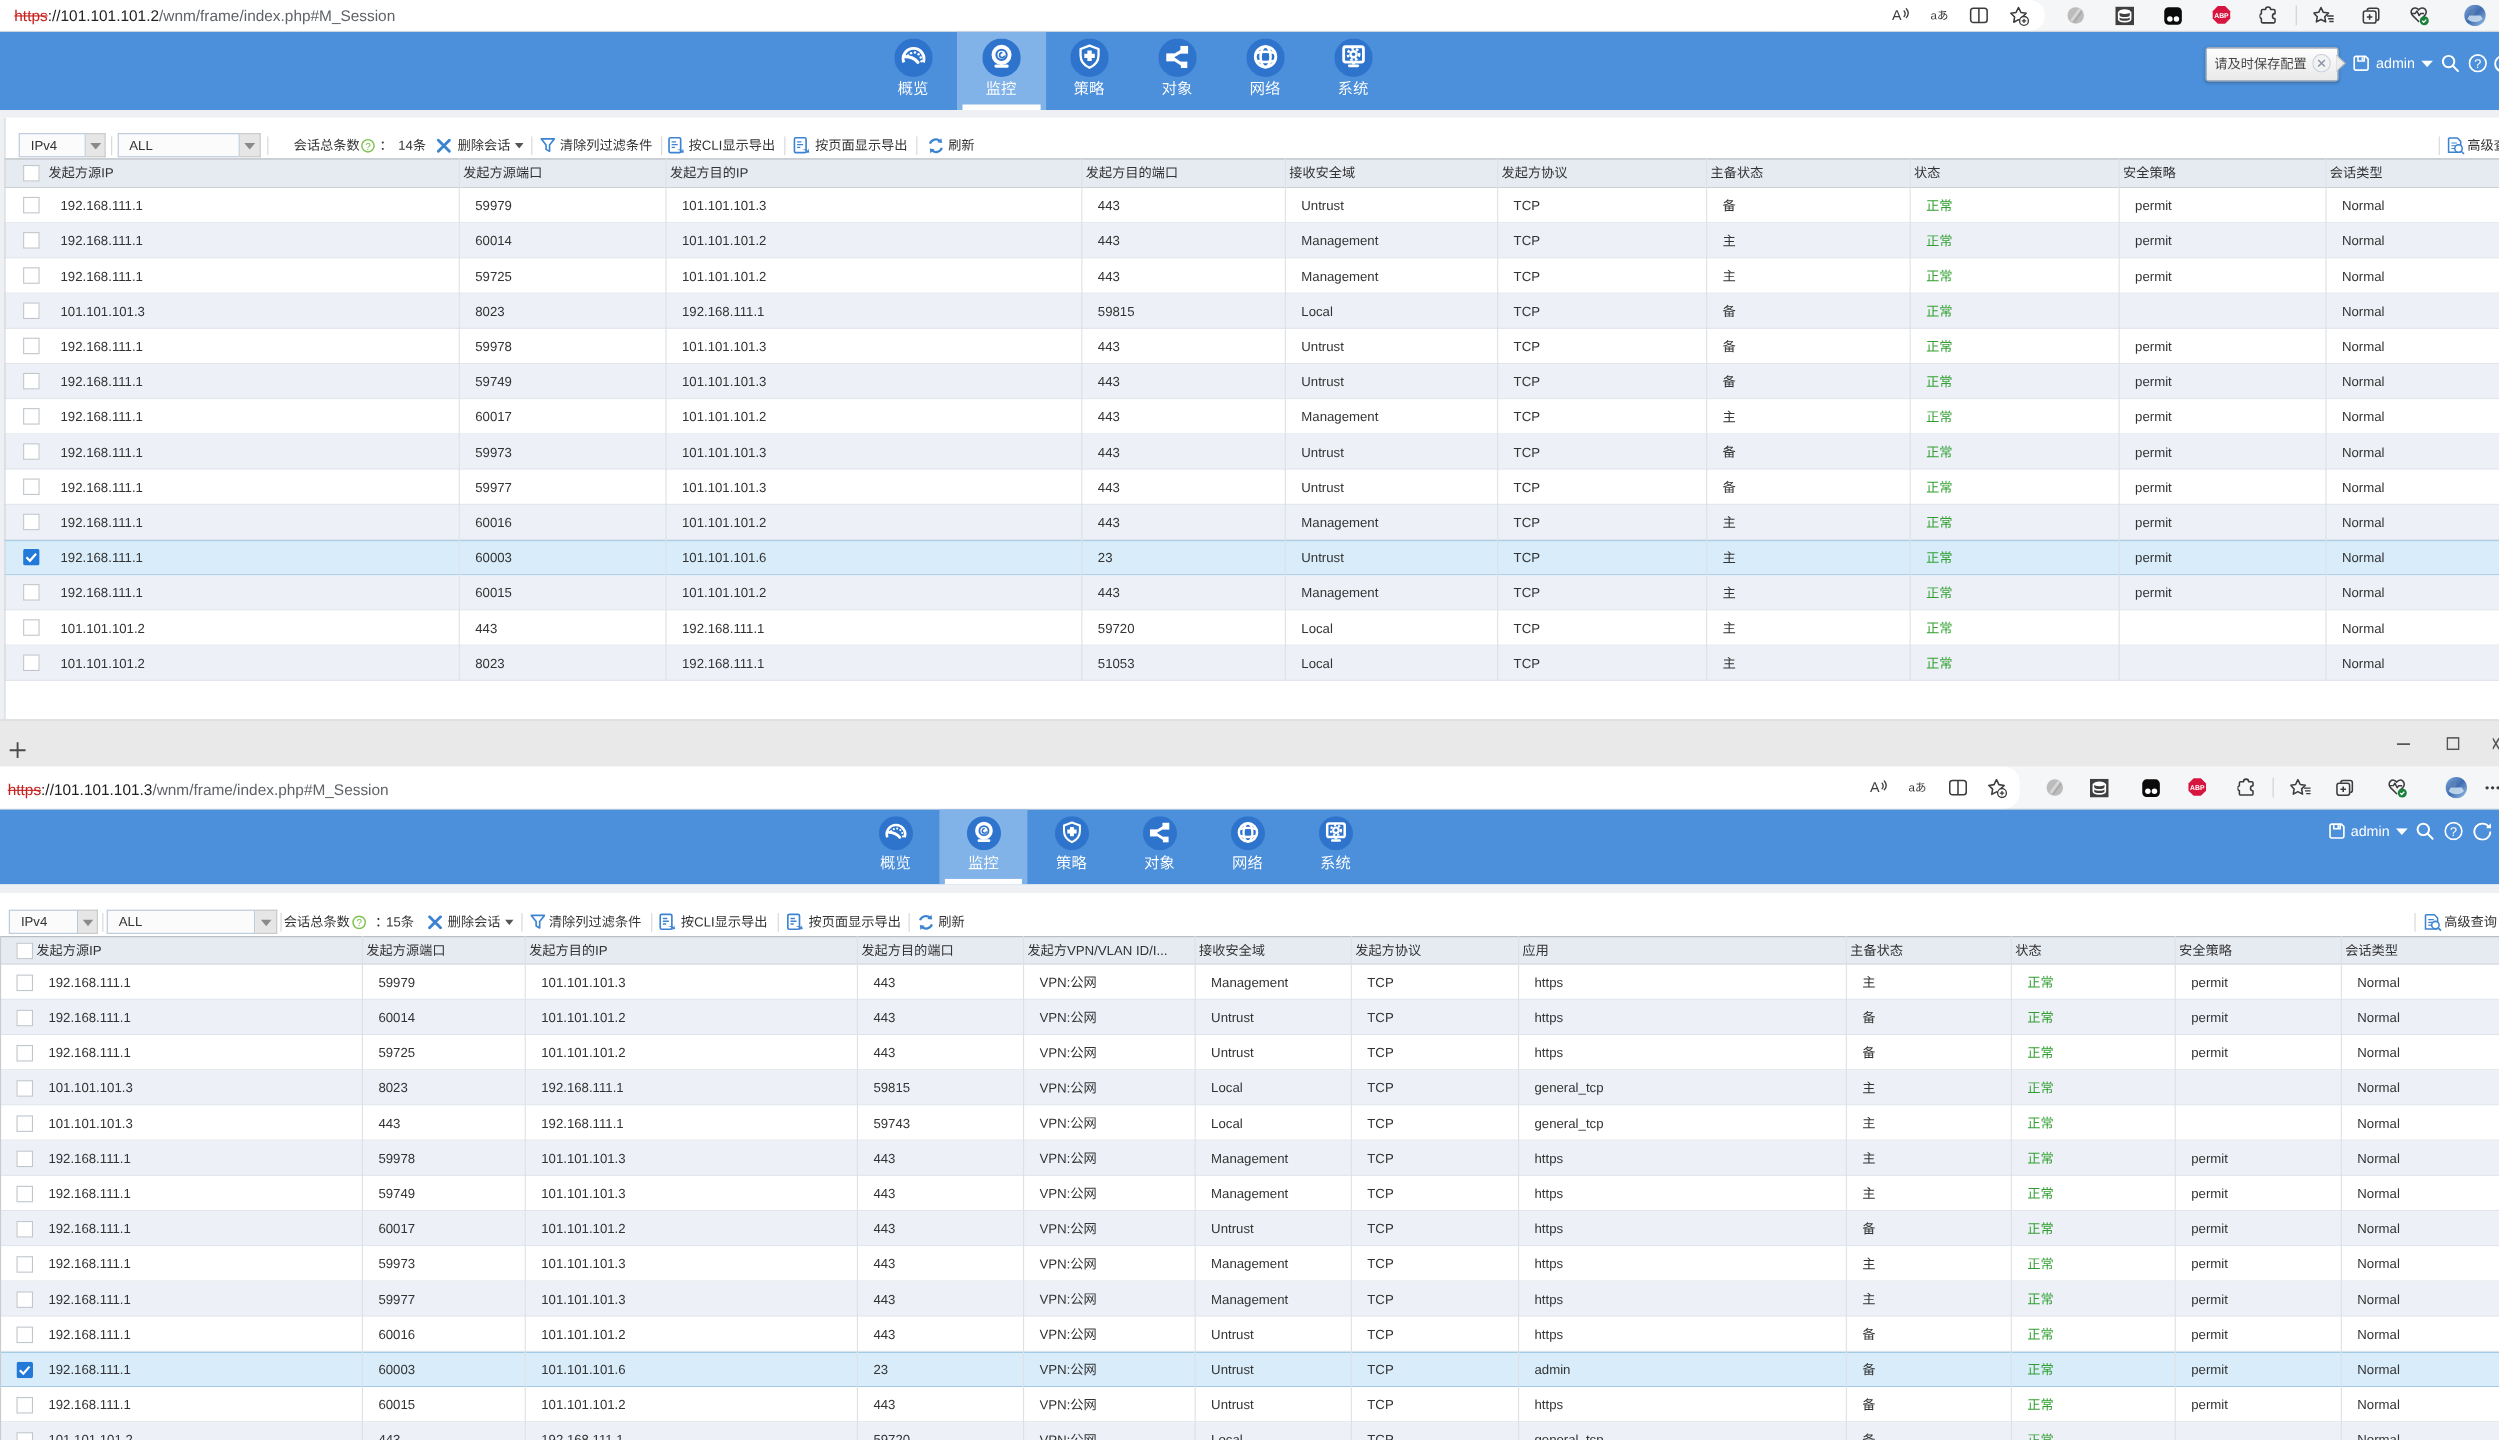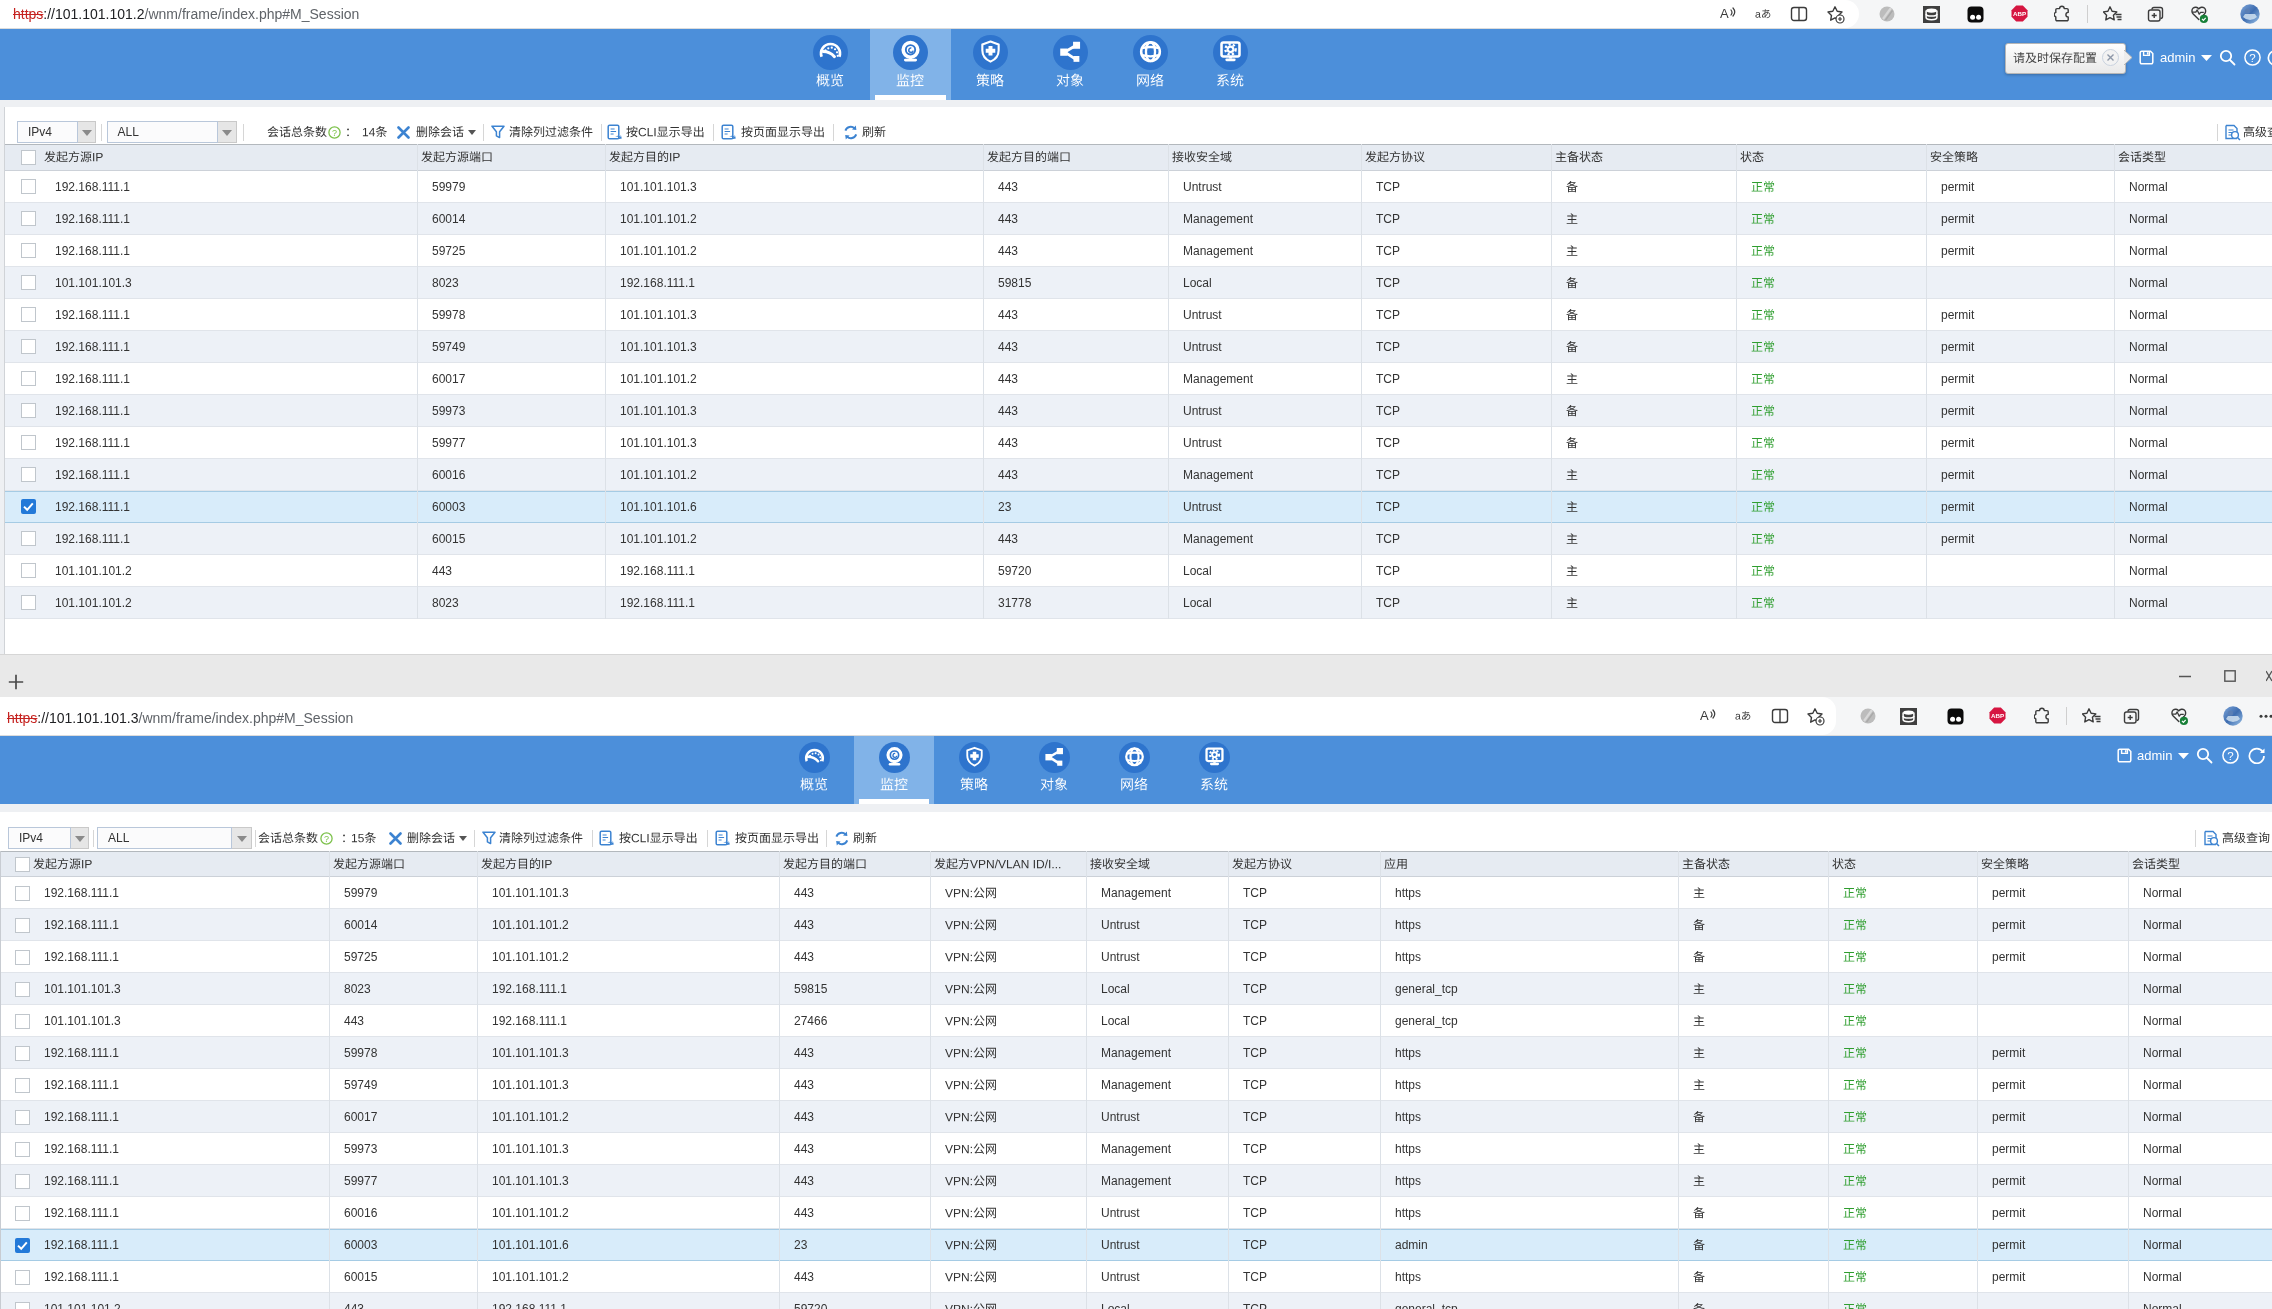--- a/index.html
+++ b/index.html
@@ -825,21 +825,21 @@
     <g transform="translate(0 13.2) scale(0.012000 -0.012000)">
       <use href="#g6B63"></use>
       <use href="#g5E38" x="1000"></use>
     </g>
   </svg>
 <div class="ab t" style="left:2129px;top:562.5px;font-size:12px;line-height:16px;color:#333333;">Normal</div>
 <div class="ab" style="left:21px;top:595px;width:15px;height:15px;background:#fff;border:1px solid #c0c6cc;box-sizing:border-box"></div>
 <div class="ab t" style="left:55px;top:594.5px;font-size:12px;line-height:16px;color:#333333;">101.101.101.2</div>
 <div class="ab t" style="left:432px;top:594.5px;font-size:12px;line-height:16px;color:#333333;">8023</div>
 <div class="ab t" style="left:620px;top:594.5px;font-size:12px;line-height:16px;color:#333333;">192.168.111.1</div>
-<div class="ab t" style="left:998px;top:594.5px;font-size:12px;line-height:16px;color:#333333;">31778</div>
+<div class="ab t" style="left:998px;top:594.5px;font-size:12px;line-height:16px;color:#333333;">51053</div>
 <div class="ab t" style="left:1183px;top:594.5px;font-size:12px;line-height:16px;color:#333333;">Local</div>
 <div class="ab t" style="left:1376px;top:594.5px;font-size:12px;line-height:16px;color:#333333;">TCP</div>
 <svg class="ab" style="left:1566.0px;top:593.6px;fill:#333333" width="14" height="18">
     <g transform="translate(0 13.2) scale(0.012000 -0.012000)">
       <use href="#g4E3B"></use>
     </g>
   </svg>
 <svg class="ab" style="left:1751.0px;top:593.6px;fill:#2f9e2f" width="26" height="18">
     <g transform="translate(0 13.2) scale(0.012000 -0.012000)">
       <use href="#g6B63"></use>
@@ -1460,21 +1460,21 @@
     <g transform="translate(0 13.2) scale(0.012000 -0.012000)">
       <use href="#g6B63"></use>
       <use href="#g5E38" x="1000"></use>
     </g>
   </svg>
 <div class="ab t" style="left:2143px;top:981px;font-size:12px;line-height:16px;color:#333333;">Normal</div>
 <div class="ab" style="left:15px;top:1013.5px;width:15px;height:15px;background:#fff;border:1px solid #c0c6cc;box-sizing:border-box"></div>
 <div class="ab t" style="left:44px;top:1013px;font-size:12px;line-height:16px;color:#333333;">101.101.101.3</div>
 <div class="ab t" style="left:344px;top:1013px;font-size:12px;line-height:16px;color:#333333;">443</div>
 <div class="ab t" style="left:492px;top:1013px;font-size:12px;line-height:16px;color:#333333;">192.168.111.1</div>
-<div class="ab t" style="left:794px;top:1013px;font-size:12px;line-height:16px;color:#333333;">27466</div>
+<div class="ab t" style="left:794px;top:1013px;font-size:12px;line-height:16px;color:#333333;">59743</div>
 <svg class="ab" style="left:945.0px;top:1012.1px;fill:#333333" width="54" height="18">
     <g transform="translate(0 13.2) scale(0.012000 -0.012000)">
       <use href="#g0056"></use>
       <use href="#g0050" x="667"></use>
       <use href="#g004E" x="1334"></use>
       <use href="#g003A" x="2056"></use>
       <use href="#g516C" x="2334"></use>
       <use href="#g7F51" x="3334"></use>
     </g>
   </svg>

